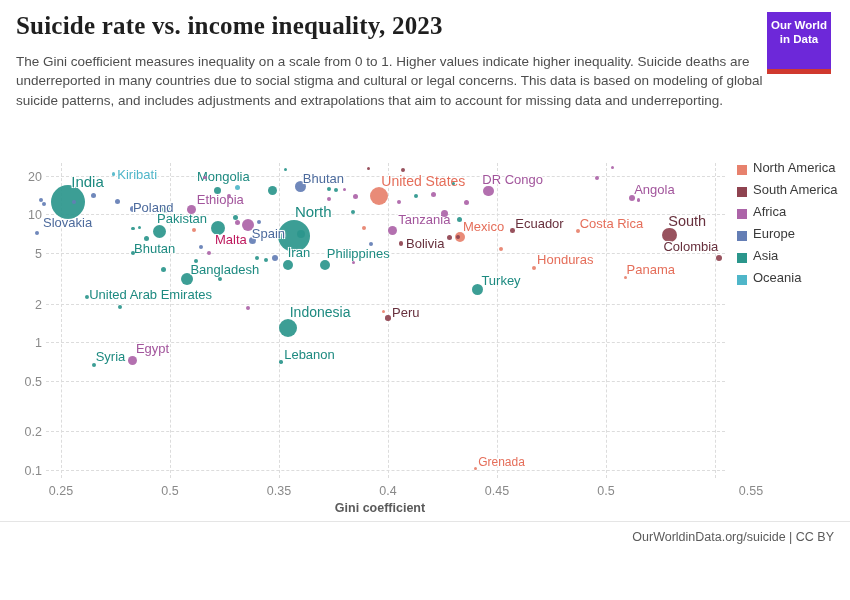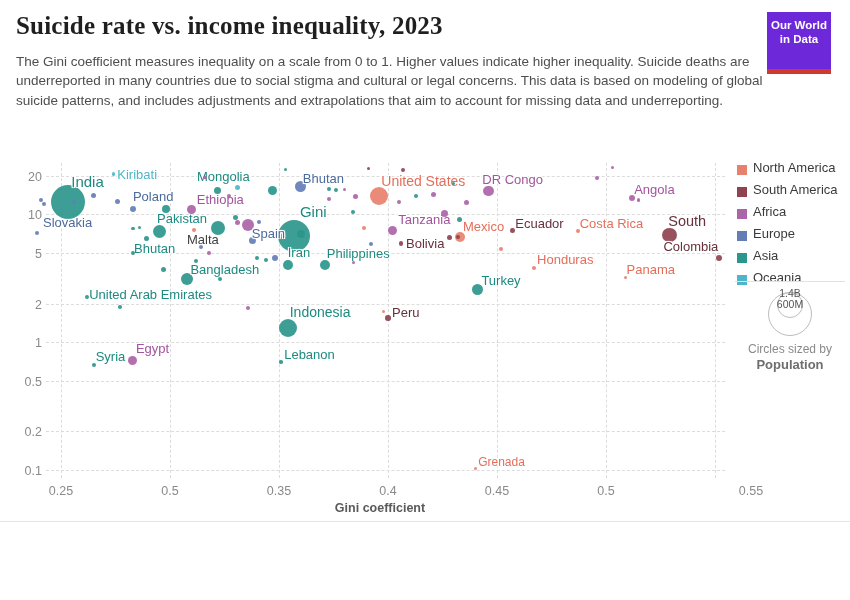--- a/index.html
+++ b/index.html
@@ -93,21 +93,21 @@
       <div class="gl-v" style="left: 497px; top: 163px; height: 315px;"></div>
       <div class="xtick" style="left: 497px; top: 484px;">0.45</div>
       <div class="gl-v" style="left: 606px; top: 163px; height: 315px;"></div>
       <div class="xtick" style="left: 606px; top: 484px;">0.5</div>
       <div class="gl-v" style="left: 715px; top: 163px; height: 315px;"></div>
       <div class="xtick" style="left: 715px; top: 484px; margin-left: 36px;">0.55</div>
       <div class="xlabel" style="left: 380px; top: 501px;">Gini coefficient</div>
       <div class="dot" style="left: 50.54px; top: 185.066px; width: 34px; height: 34px; background: rgb(43, 150, 140);"></div>
       <div class="plabel" style="color: rgb(29, 138, 128); font-size: 15px; left: 87.54px; top: 181.066px; transform: translate(-50%, -50%);">India</div>
       <div class="dot" style="left: 278.26px; top: 219.83px; width: 32px; height: 32px; background: rgb(43, 150, 140);"></div>
-      <div class="plabel" style="color: rgb(29, 138, 128); font-size: 15px; left: 313.26px; top: 210.83px; transform: translate(-50%, -50%);">Gini</div>
+      <div class="plabel" style="color: rgb(29, 138, 128); font-size: 15px; left: 313.26px; top: 210.83px; transform: translate(-50%, -50%);">North</div>
       <div class="dot" style="left: 370.28px; top: 187.179px; width: 18px; height: 18px; background: rgb(231, 129, 109);"></div>
       <div class="plabel" style="color: rgb(229, 110, 90); font-size: 14px; left: 381.28px; top: 181.179px; transform: translate(0px, -50%);">United States</div>
       <div class="dot" style="left: 278.72px; top: 318.591px; width: 18px; height: 18px; background: rgb(43, 150, 140);"></div>
       <div class="plabel" style="color: rgb(29, 138, 128); font-size: 14px; left: 289.72px; top: 311.591px; transform: translate(0px, -50%);">Indonesia</div>
       <div class="dot" style="left: 661.92px; top: 227.721px; width: 14.6px; height: 14.6px; background: rgb(143, 67, 80);"></div>
       <div class="plabel" style="color: rgb(103, 48, 61); font-size: 14.5px; left: 668.22px; top: 221.021px; transform: translate(0px, -50%);">South</div>
       <div class="dot" style="left: 210.96px; top: 220.515px; width: 14px; height: 14px; background: rgb(43, 150, 140);"></div>
       <div class="dot" style="left: 152.6px; top: 225.395px; width: 13px; height: 13px; background: rgb(43, 150, 140);"></div>
       <div class="plabel" style="color: rgb(29, 138, 128); left: 157.1px; top: 217.895px; transform: translate(0px, -50%);">Pakistan</div>
       <div class="dot" style="left: 181.44px; top: 273.395px; width: 12px; height: 12px; background: rgb(43, 150, 140);"></div>
@@ -137,21 +137,21 @@
       <div class="dot" style="left: 214.46px; top: 186.636px; width: 7px; height: 7px; background: rgb(43, 150, 140);"></div>
       <div class="plabel" style="color: rgb(29, 138, 128); left: 196.96px; top: 176.136px; transform: translate(0px, -50%);">Mongolia</div>
       <div class="dot" style="left: 249.34px; top: 237.453px; width: 7px; height: 7px; background: rgb(100, 126, 181);"></div>
       <div class="plabel" style="color: rgb(76, 106, 156); left: 251.84px; top: 232.953px; transform: translate(0px, -50%);">Spain</div>
       <div class="dot" style="left: 441.18px; top: 209.843px; width: 7px; height: 7px; background: rgb(172, 100, 168);"></div>
       <div class="dot" style="left: 629.16px; top: 194.798px; width: 6px; height: 6px; background: rgb(172, 100, 168);"></div>
       <div class="plabel" style="color: rgb(162, 85, 156); left: 634.16px; top: 188.798px; transform: translate(0px, -50%);">Angola</div>
       <div class="dot" style="left: 716.36px; top: 254.507px; width: 6px; height: 6px; background: rgb(143, 67, 80);"></div>
       <div class="plabel" style="color: rgb(103, 48, 61); left: 718.36px; top: 245.507px; transform: translate(-100%, -50%); text-align: right;">Colombia</div>
       <div class="dot" style="left: 129.94px; top: 205.654px; width: 6px; height: 6px; background: rgb(100, 126, 181);"></div>
-      <div class="plabel" style="color: rgb(76, 106, 156); left: 132.94px; top: 196px; transform: translate(0px, -50%);">Poland</div>
+      <div class="plabel" style="color: rgb(76, 106, 156); left: 132.94px; top: 207px; transform: translate(0px, -50%);">Poland</div>
       <div class="dot" style="left: 271.64px; top: 254.507px; width: 6px; height: 6px; background: rgb(100, 126, 181);"></div>
       <div class="dot" style="left: 385.3px; top: 315.136px; width: 5.4px; height: 5.4px; background: rgb(143, 67, 80);"></div>
       <div class="plabel" style="color: rgb(103, 48, 61); left: 392px; top: 311.836px; transform: translate(0px, -50%);">Peru</div>
       <div class="dot" style="left: 143.52px; top: 235.832px; width: 5px; height: 5px; background: rgb(43, 150, 140);"></div>
       <div class="plabel" style="color: rgb(29, 138, 128); left: 134.02px; top: 248.332px; transform: translate(0px, -50%);">Bhutan</div>
       <div class="dot" style="left: 91.2px; top: 192.886px; width: 5px; height: 5px; background: rgb(100, 126, 181);"></div>
       <div class="dot" style="left: 115.18px; top: 198.686px; width: 5px; height: 5px; background: rgb(100, 126, 181);"></div>
       <div class="dot" style="left: 232.9px; top: 215.373px; width: 5px; height: 5px; background: rgb(43, 150, 140);"></div>
       <div class="dot" style="left: 160.96px; top: 267.082px; width: 5px; height: 5px; background: rgb(43, 150, 140);"></div>
       <div class="dot" style="left: 457.44px; top: 216.566px; width: 5px; height: 5px; background: rgb(43, 150, 140);"></div>
@@ -163,21 +163,21 @@
       <div class="dot" style="left: 235.08px; top: 185.186px; width: 5px; height: 5px; background: rgb(79, 182, 201);"></div>
       <div class="dot" style="left: 398.78px; top: 241.404px; width: 4.6px; height: 4.6px; background: rgb(143, 67, 80);"></div>
       <div class="plabel" style="color: rgb(103, 48, 61); left: 406.08px; top: 242.704px; transform: translate(0px, -50%);">Bolivia</div>
       <div class="dot" style="left: 509.96px; top: 228.096px; width: 4.6px; height: 4.6px; background: rgb(143, 67, 80);"></div>
       <div class="plabel" style="color: rgb(103, 48, 61); left: 515.26px; top: 223.396px; transform: translate(0px, -50%);">Ecuador</div>
       <div class="dot" style="left: 575.66px; top: 229.141px; width: 4px; height: 4px; background: rgb(231, 129, 109);"></div>
       <div class="plabel" style="color: rgb(229, 110, 90); left: 579.66px; top: 223.141px; transform: translate(0px, -50%);">Costa Rica</div>
       <div class="dot" style="left: 532.06px; top: 266.103px; width: 4px; height: 4px; background: rgb(231, 129, 109);"></div>
       <div class="plabel" style="color: rgb(229, 110, 90); left: 537.06px; top: 259.103px; transform: translate(0px, -50%);">Honduras</div>
       <div class="dot" style="left: 198.52px; top: 244.598px; width: 4px; height: 4px; background: rgb(100, 126, 181);"></div>
-      <div class="plabel" style="color: #404040; left: 187px; top: 238.598px; transform: translate(0px, -50%);">Malta</div>
+      <div class="plabel" style="color: #be185d; left: 215px; top: 238.598px; transform: translate(0px, -50%);">Malta</div>
       <div class="dot" style="left: 35.02px; top: 231.436px; width: 4px; height: 4px; background: rgb(100, 126, 181);"></div>
       <div class="plabel" style="color: rgb(76, 106, 156); left: 43.02px; top: 222.436px; transform: translate(0px, -50%);">Slovakia</div>
       <div class="dot" style="left: 85.16px; top: 294.922px; width: 4px; height: 4px; background: rgb(43, 150, 140);"></div>
       <div class="plabel" style="color: rgb(29, 138, 128); left: 89.16px; top: 293.922px; transform: translate(0px, -50%);">United Arab Emirates</div>
       <div class="dot" style="left: 91.7px; top: 363.186px; width: 4px; height: 4px; background: rgb(43, 150, 140);"></div>
       <div class="plabel" style="color: rgb(29, 138, 128); left: 95.7px; top: 356.186px; transform: translate(0px, -50%);">Syria</div>
       <div class="dot" style="left: 39.38px; top: 198.319px; width: 4px; height: 4px; background: rgb(100, 126, 181);"></div>
       <div class="dot" style="left: 41.56px; top: 201.87px; width: 4px; height: 4px; background: rgb(100, 126, 181);"></div>
       <div class="dot" style="left: 72.08px; top: 200.066px; width: 4px; height: 4px; background: rgb(100, 126, 181);"></div>
       <div class="dot" style="left: 257.38px; top: 220.165px; width: 4px; height: 4px; background: rgb(100, 126, 181);"></div>
@@ -244,29 +244,20 @@
       <div class="leg-item">
         <span class="leg-swatch" style="background: rgb(43, 150, 140);"></span>
         <span class="leg-label">Asia</span>
       </div>
       <div class="leg-item">
         <span class="leg-swatch" style="background: rgb(79, 182, 201);"></span>
         <span class="leg-label">Oceania</span>
       </div>
     </div>
 
-  <div class="sizeleg">
-    <div class="circles">
-      <div class="c-outer"></div>
-      <div class="c-inner"></div>
-      <div class="s-big">1.4B</div>
-      <div class="s-small">600M</div>
-    </div>
-    <div class="cap1">Circles sized by</div>
-    <div class="cap2">Population</div>
-  </div>
 
   <div class="footer">
     <div class="f-row">
+      <span class="f-right">OurWorldinData.org/suicide | CC BY</span>
     </div>
   </div>
 
 </div>
 
 </body></html>

